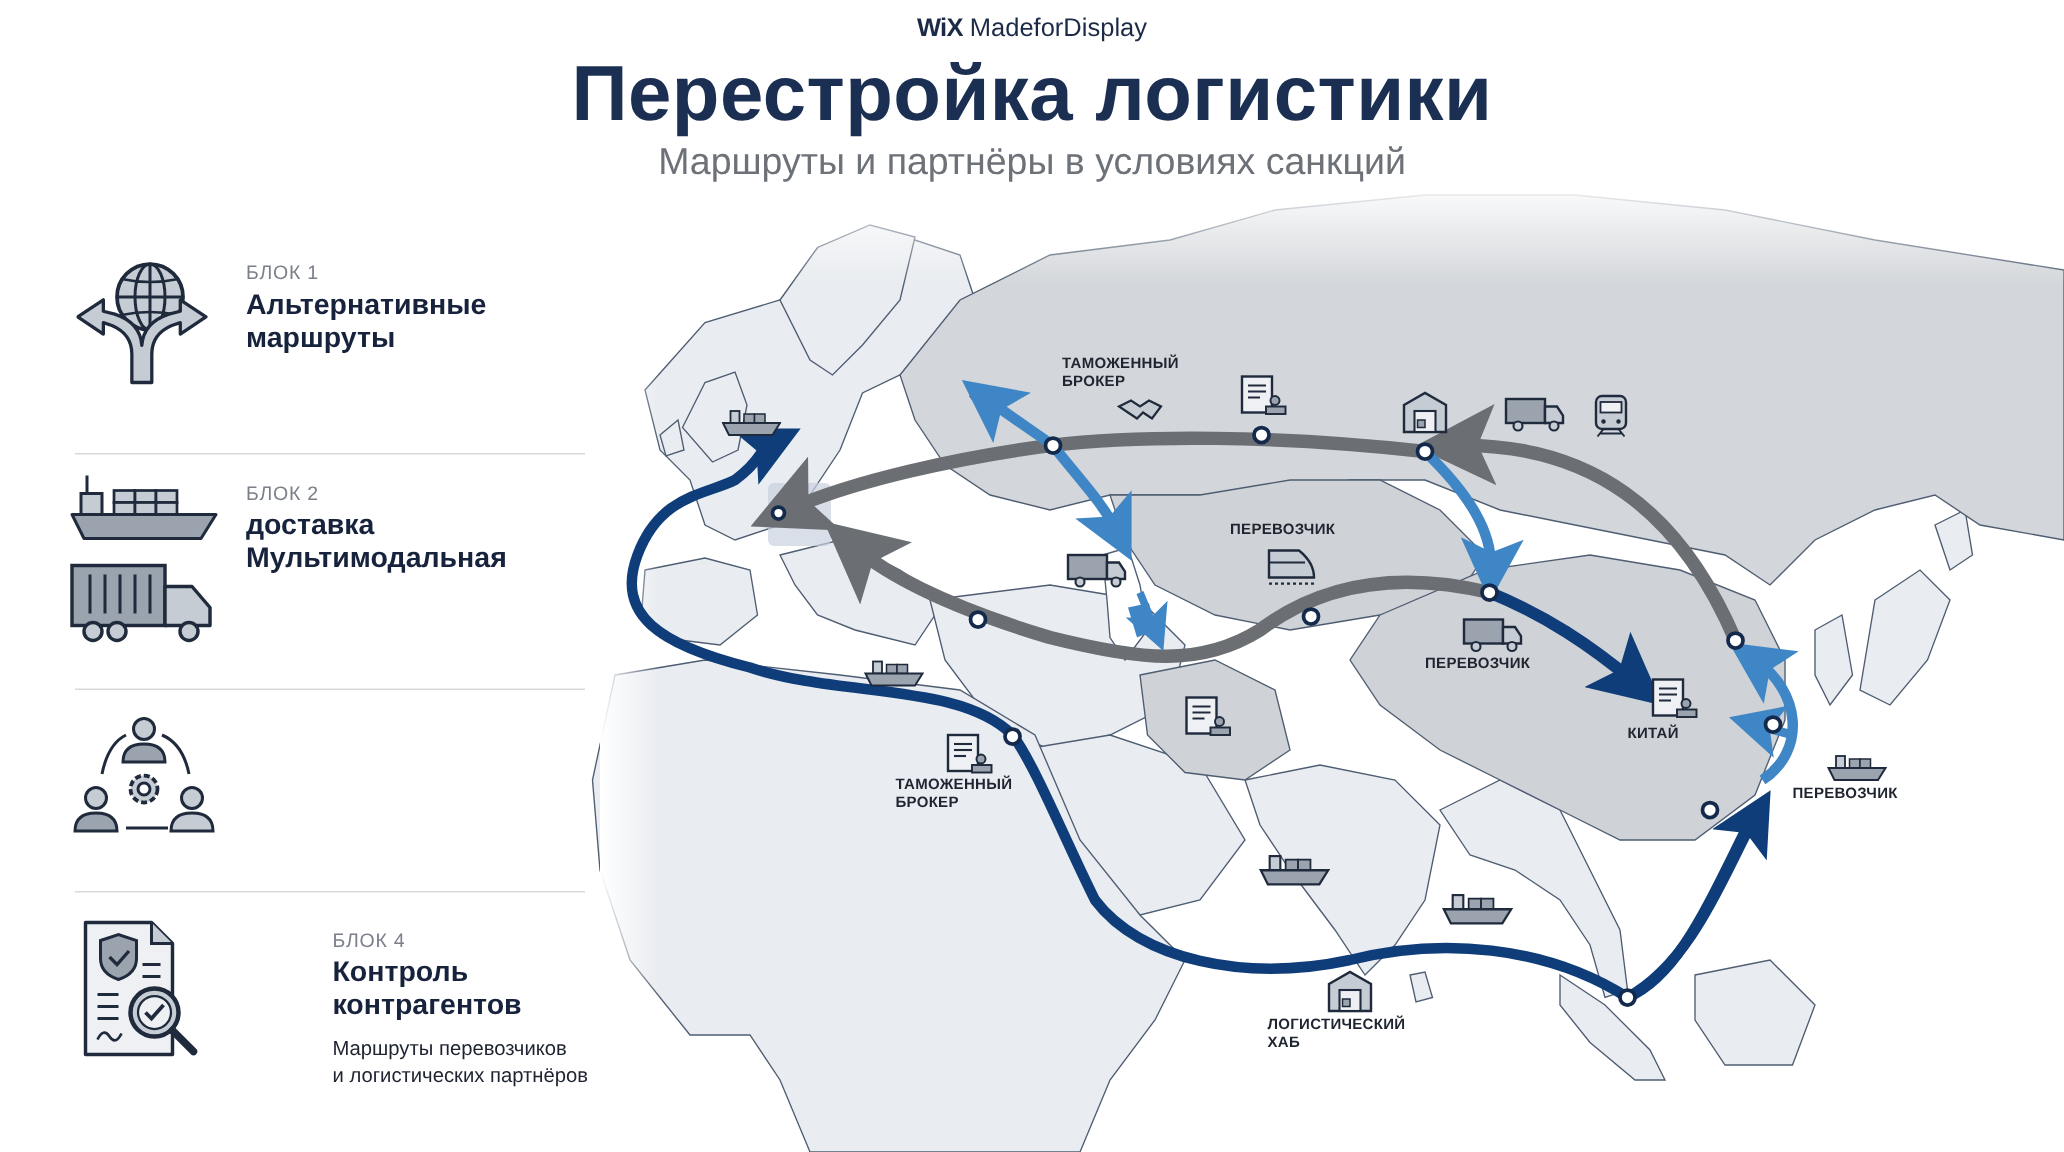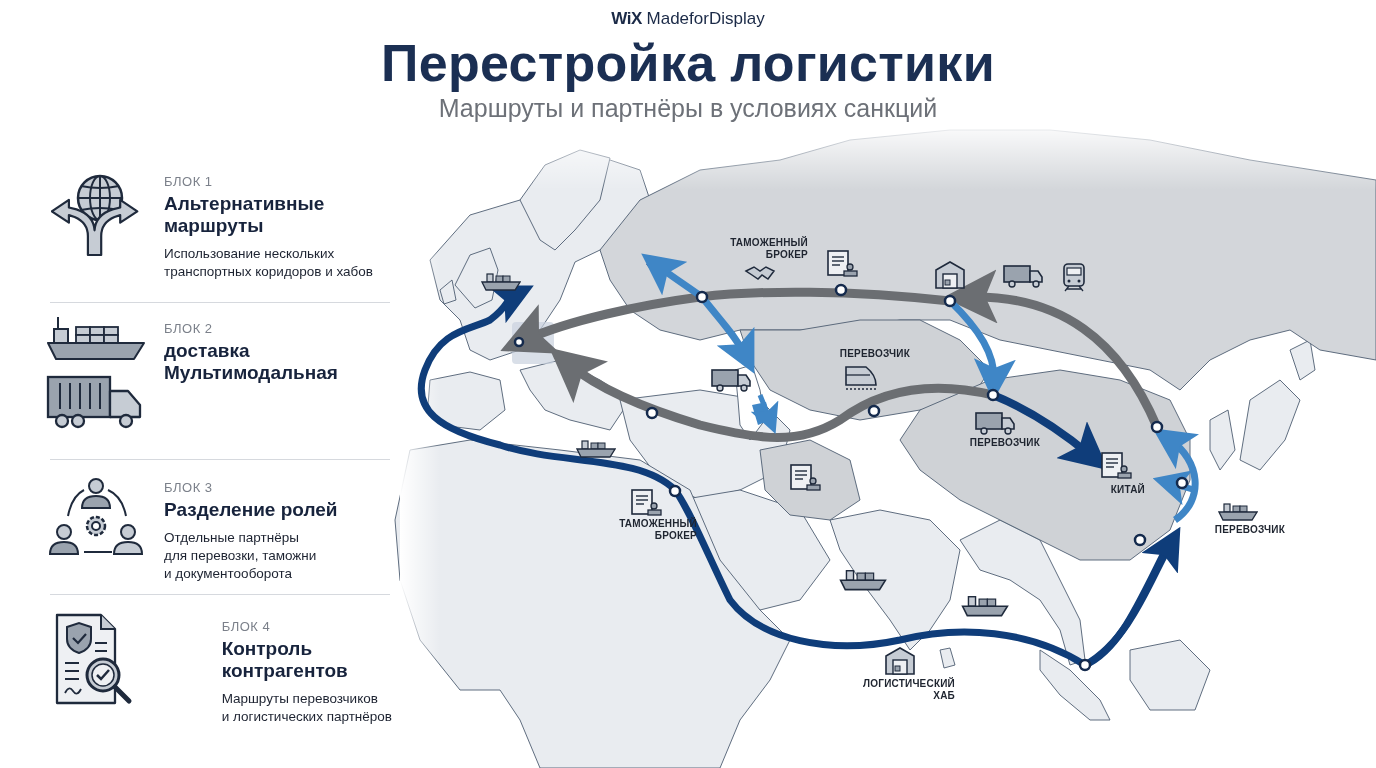--- a/index.html
+++ b/index.html
@@ -15,21 +15,21 @@
 
   .sidebar { position: absolute; left: 40px; top: 168px; width: 352px; }
   .block { position: relative; display: flex; align-items: flex-start; }
   .block .icon { width: 112px; flex-shrink: 0; display: flex; justify-content: center; }
   .block .text { padding-left: 12px; }
   .block .label { font-size: 13px; color: #7b808a; letter-spacing: 0.5px; margin-top: 6px; }
   .block .heading { font-size: 19px; font-weight: 700; color: #17233c; line-height: 22px; margin-top: 4px; }
   .block .desc { font-size: 13.5px; color: #1d2331; line-height: 18px; margin-top: 8px; }
   .divider { height: 1px; background: #d6d9de; margin-left: 10px; width: 340px; }
 
-  .map-label { position: absolute; font-size: 10px; font-weight: 700; color: #1f2530; text-align: right; line-height: 12px; letter-spacing: 0.2px; }
+  .map-label { position: absolute; font-size: 10px; font-weight: 700; color: #1f2530; text-align: left; line-height: 12px; letter-spacing: 0.2px; }
   .map-icon { position: absolute; }
 </style>
 </head>
 <body>
 
 <svg class="map-layer" viewBox="0 0 1376 768" xmlns="http://www.w3.org/2000/svg">
   <defs>
     <linearGradient id="fadeTop" x1="0" y1="0" x2="0" y2="1">
       <stop offset="0" stop-color="#ffffff" stop-opacity="1"></stop>
       <stop offset="1" stop-color="#ffffff" stop-opacity="0"></stop>
@@ -156,24 +156,20 @@
         <line x1="49" y1="8" x2="49" y2="52" stroke="#1f2a3c" stroke-width="2"></line>
         <path d="M30 18 Q49 22 68 18 M30 42 Q49 38 68 42" fill="none" stroke="#1f2a3c" stroke-width="1.8"></path>
         <path d="M42 100 L42 80 Q42 66 28 60 L22 58 L22 66 L4 54 L22 42 L22 50 L30 52 Q48 58 49 74 Q50 58 68 52 L76 50 L76 42 L94 54 L76 66 L76 58 L70 60 Q56 66 56 80 L56 100 Z" transform="translate(-3,-8) scale(0.95)" fill="#c6ccd4" stroke="#1f2a3c" stroke-width="2.3" stroke-linejoin="round"></path>
       </svg>
     </div>
     <div class="text">
       <div class="label">БЛОК 1</div>
       <div class="heading">
         <div>Альтернативные</div>
         <div>маршруты</div>
-      </div>
-      <div class="desc">
-        <div>Использование нескольких</div>
-        <div>транспортных коридоров и хабов</div>
       </div>
     </div>
   </div>
   <div class="divider" style="margin-top:14px;"></div>
 
   <div class="block" style="height:160px; margin-top:12px;">
     <div class="icon">
       <svg width="100" height="118" viewBox="0 0 100 118">
         <line x1="12" y1="2" x2="12" y2="14" stroke="#1f2a3c" stroke-width="2"></line>
         <rect x="8" y="14" width="14" height="14" fill="#c6ccd4" stroke="#1f2a3c" stroke-width="2"></rect>
@@ -215,31 +211,20 @@
         <path d="M4 80 Q4 68 18 68 Q32 68 32 80 Z" fill="#9aa3ae" stroke="#1f2a3c" stroke-width="2"></path>
         <circle cx="82" cy="58" r="7" fill="#c6ccd4" stroke="#1f2a3c" stroke-width="2"></circle>
         <path d="M68 80 Q68 68 82 68 Q96 68 96 80 Z" fill="#c6ccd4" stroke="#1f2a3c" stroke-width="2"></path>
         <circle cx="50" cy="52" r="9" fill="#c6ccd4" stroke="#1f2a3c" stroke-width="2.5" stroke-dasharray="4 2"></circle>
         <circle cx="50" cy="52" r="4" fill="#ffffff" stroke="#1f2a3c" stroke-width="2"></circle>
         <path d="M22 42 Q26 22 38 16" fill="none" stroke="#1f2a3c" stroke-width="2"></path>
         <path d="M62 16 Q76 22 80 42" fill="none" stroke="#1f2a3c" stroke-width="2"></path>
         <path d="M66 78 L38 78" fill="none" stroke="#1f2a3c" stroke-width="2"></path>
       </svg>
     </div>
-    <div class="text">
-      <div class="label">БЛОК 3</div>
-      <div class="heading">
-        <div>Разделение ролей</div>
-      </div>
-      <div class="desc">
-        <div>Отдельные партнёры</div>
-        <div>для перевозки, таможни</div>
-        <div>и документооборота</div>
-      </div>
-    </div>
   </div>
   <div class="divider" style="margin-top:-6px;"></div>
 
   <div class="block" style="height:130px; margin-top:18px;justify-content:space-between;">
     <div class="icon">
       <svg width="90" height="100" viewBox="0 0 90 100">
         <path d="M6 2 L50 2 L64 16 L64 90 L6 90 Z" fill="#eef0f3" stroke="#1f2a3c" stroke-width="2.3" stroke-linejoin="round"></path>
         <path d="M50 2 L50 16 L64 16" fill="#c6ccd4" stroke="#1f2a3c" stroke-width="2"></path>
         <path d="M16 14 L28 10 L40 14 L40 26 Q40 36 28 40 Q16 36 16 26 Z" fill="#9aa3ae" stroke="#1f2a3c" stroke-width="2"></path>
         <path d="M22 25 L27 30 L35 21" fill="none" stroke="#1f2a3c" stroke-width="2.2"></path>

